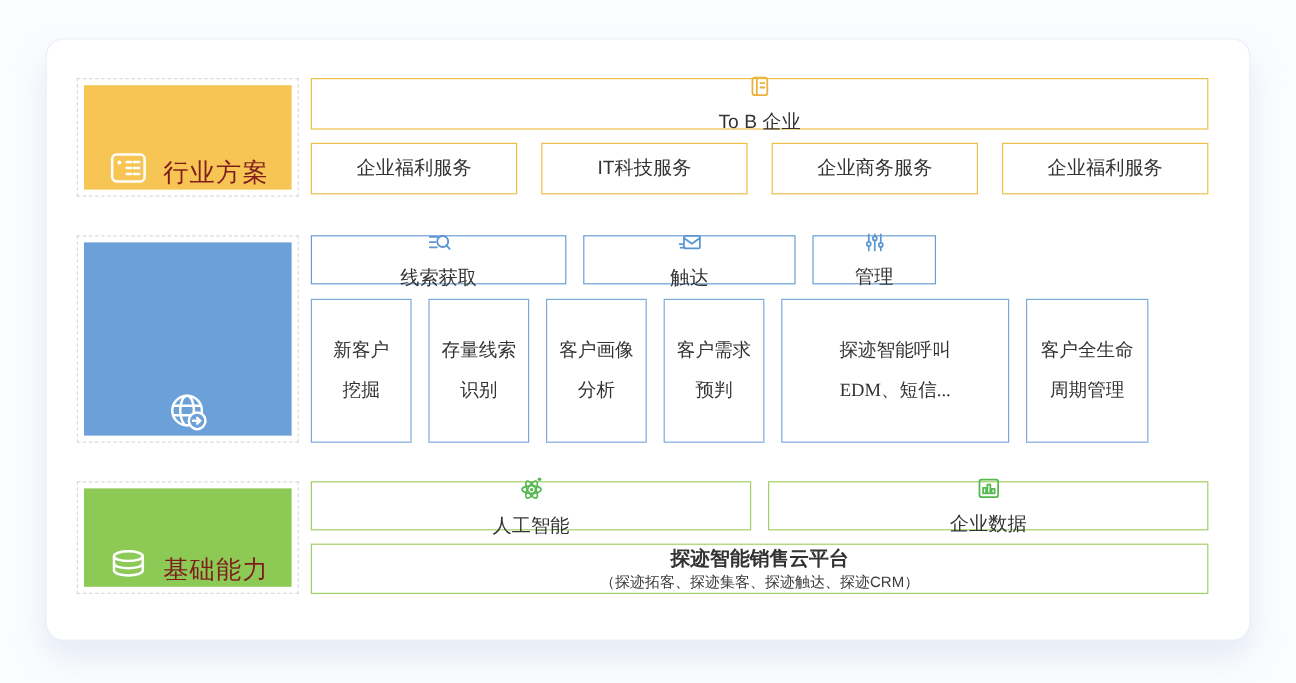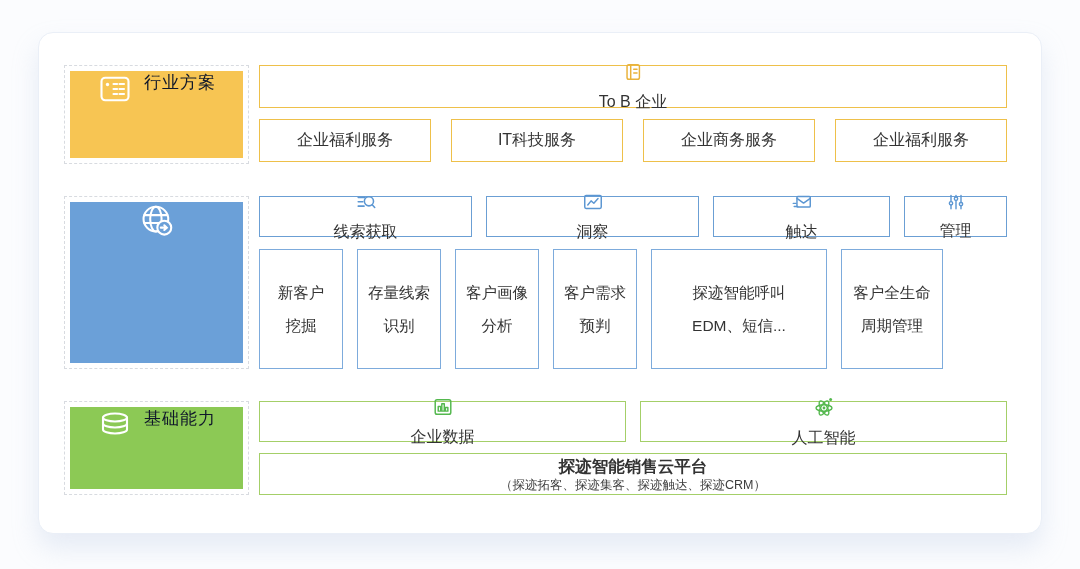--- a/index.html
+++ b/index.html
@@ -10,22 +10,22 @@
     background:#ffffff; border:1px solid #eaeff7; border-radius:15px;
     box-shadow:0 14px 26px rgba(176,195,224,0.28);
   }
   .row { position:absolute; left:25px; width:943px; display:flex; gap:10px; }
   .row-industry { top:32px;  height:99px; }
   .row-product  { top:163px; height:173px; }
   .row-base     { top:368px; height:94px; }
 
   .label-wrap { flex:none; width:185px; border:1px dashed #d8dbe0; padding:5px; }
   .label-box {
-    width:100%; height:100%; display:flex; align-items:flex-start; justify-content:center;
-    gap:11px; color:#0f172a; font-size:17px; letter-spacing:1px;
+    width:100%; height:100%; display:flex; align-items:flex-end; justify-content:center;
+    gap:11px; color:#7f1d1d; font-size:21px; letter-spacing:1px;
   }
   .label-yellow { background:#f7c553; }
   .label-blue   { background:#6ba0d8; }
   .label-green  { background:#8cc955; }
 
   .content { flex:1; display:flex; flex-direction:column; }
 
   .box {
     border:1px solid; display:flex; align-items:center; justify-content:center;
     gap:9px; color:#333333; font-size:16px; background:#ffffff;flex-direction:column;
@@ -38,21 +38,21 @@
   
   .tob-box { height:43px; margin-bottom:11px; }
   .industry-items { display:flex; gap:20px; height:43px; }
   .industry-items .box { flex:1; }
 
   
   .product-headers { display:flex; gap:14px; height:41px; margin-bottom:12px; }
   .w-h1 { width:213px; } .w-h2 { width:213px; } .w-h3 { width:177px; } .w-h4 { width:103px; }
   .product-cells { display:flex; gap:14px; flex:1; }
   .cell { flex-direction:column; justify-content:center; gap:0; font-size:15.5px; line-height:33px; text-align:center; }
-  .w-c1,.w-c2,.w-c3,.w-c4 { width:84px; } .w-c5 { width:176px; } .w-c6 { width:102px; }
+  .w-c1,.w-c2,.w-c3,.w-c4 { width:84px; } .w-c5 { width:190px;font-family:Liberation Serif, serif; } .w-c6 { width:102px; }
 
   
   .base-items { display:flex; gap:14px; height:41px; margin-bottom:11px; }
   .base-items .box { flex:1; }
   .platform-box { flex:1; flex-direction:column; gap:2px; }
   .platform-title { font-size:16.5px; font-weight:bold; color:#333333; line-height:20px; }
   .platform-sub { font-size:12.5px; color:#3c3c3c; line-height:15px; }
 
   .icon { flex:none; display:inline-flex; }
   svg { display:block; }
@@ -123,29 +123,20 @@
           <div class="box b-blue w-h1">
             <span class="icon">
               <svg width="22" height="22" viewBox="0 0 24 24" fill="none" stroke="#5b96d2" stroke-width="1.7" stroke-linecap="round">
                 <path d="M3.5 7h7.2M3.5 11.8h5M3.5 16.5h6.4"></path>
                 <circle cx="15.2" cy="11.2" r="5"></circle>
                 <path d="M18.8 15l2.7 2.9"></path>
               </svg>
             </span>
             <span>线索获取</span>
           </div>
-          <div class="box b-blue w-h2">
-            <span class="icon">
-              <svg width="22" height="22" viewBox="0 0 24 24" fill="none" stroke="#5b96d2" stroke-width="1.6" stroke-linecap="round" stroke-linejoin="round">
-                <rect x="3" y="5" width="18" height="14" rx="1.5"></rect>
-                <path d="M6.3 15.2l3.6-4.4 3 2.5 4.6-5"></path>
-              </svg>
-            </span>
-            <span>洞察</span>
-          </div>
           <div class="box b-blue w-h3">
             <span class="icon">
               <svg width="22" height="22" viewBox="0 0 24 24" fill="none" stroke="#5b96d2" stroke-width="1.6" stroke-linecap="round" stroke-linejoin="round">
                 <rect x="6.5" y="6" width="14.5" height="11.5" rx="1"></rect>
                 <path d="M6.5 8l7.2 5.2L21 8"></path>
                 <path d="M2.5 13.5h3M3.5 16.8h3.8"></path>
               </svg>
             </span>
             <span>触达</span>
           </div>
@@ -198,43 +189,43 @@
               <ellipse cx="12" cy="7" rx="8" ry="2.7"></ellipse>
               <path d="M4 7v4c0 1.5 3.6 2.7 8 2.7s8-1.2 8-2.7V7"></path>
               <path d="M4 11v4c0 1.5 3.6 2.7 8 2.7s8-1.2 8-2.7v-4"></path>
             </svg>
           </span>
           <span>基础能力</span>
         </div>
       </div>
       <div class="content">
         <div class="base-items">
-          <div class="box b-green">
-            <span class="icon">
-              <svg width="22" height="22" viewBox="0 0 24 24" fill="none" stroke="#54b84e" stroke-width="1.6" stroke-linecap="round" stroke-linejoin="round">
-                <rect x="3.5" y="4" width="17" height="16" rx="2"></rect>
-                <rect x="6.8" y="11.5" width="2.7" height="5"></rect>
-                <rect x="10.7" y="8.5" width="2.7" height="8"></rect>
-                <rect x="14.6" y="12.5" width="2.7" height="4"></rect>
-              </svg>
-            </span>
-            <span>企业数据</span>
-          </div>
           <div class="box b-green">
             <span class="icon">
               <svg width="24" height="24" viewBox="0 0 24 24" fill="none" stroke="#54b84e" stroke-width="1.4" stroke-linecap="round">
                 <ellipse cx="12" cy="13" rx="8" ry="3.2"></ellipse>
                 <ellipse cx="12" cy="13" rx="8" ry="3.2" transform="rotate(60 12 13)"></ellipse>
                 <ellipse cx="12" cy="13" rx="8" ry="3.2" transform="rotate(120 12 13)"></ellipse>
                 <circle cx="12" cy="13" r="1.4" fill="#54b84e" stroke="none"></circle>
                 <circle cx="18.6" cy="4.4" r="1.5" fill="#54b84e" stroke="none"></circle>
               </svg>
             </span>
             <span>人工智能</span>
           </div>
+          <div class="box b-green">
+            <span class="icon">
+              <svg width="22" height="22" viewBox="0 0 24 24" fill="none" stroke="#54b84e" stroke-width="1.6" stroke-linecap="round" stroke-linejoin="round">
+                <rect x="3.5" y="4" width="17" height="16" rx="2"></rect>
+                <rect x="6.8" y="11.5" width="2.7" height="5"></rect>
+                <rect x="10.7" y="8.5" width="2.7" height="8"></rect>
+                <rect x="14.6" y="12.5" width="2.7" height="4"></rect>
+              </svg>
+            </span>
+            <span>企业数据</span>
+          </div>
         </div>
         <div class="box b-green platform-box">
           <span class="platform-title">探迹智能销售云平台</span>
           <span class="platform-sub">（探迹拓客、探迹集客、探迹触达、探迹CRM）</span>
         </div>
       </div>
     </div>
 
   </div>
 </div>

